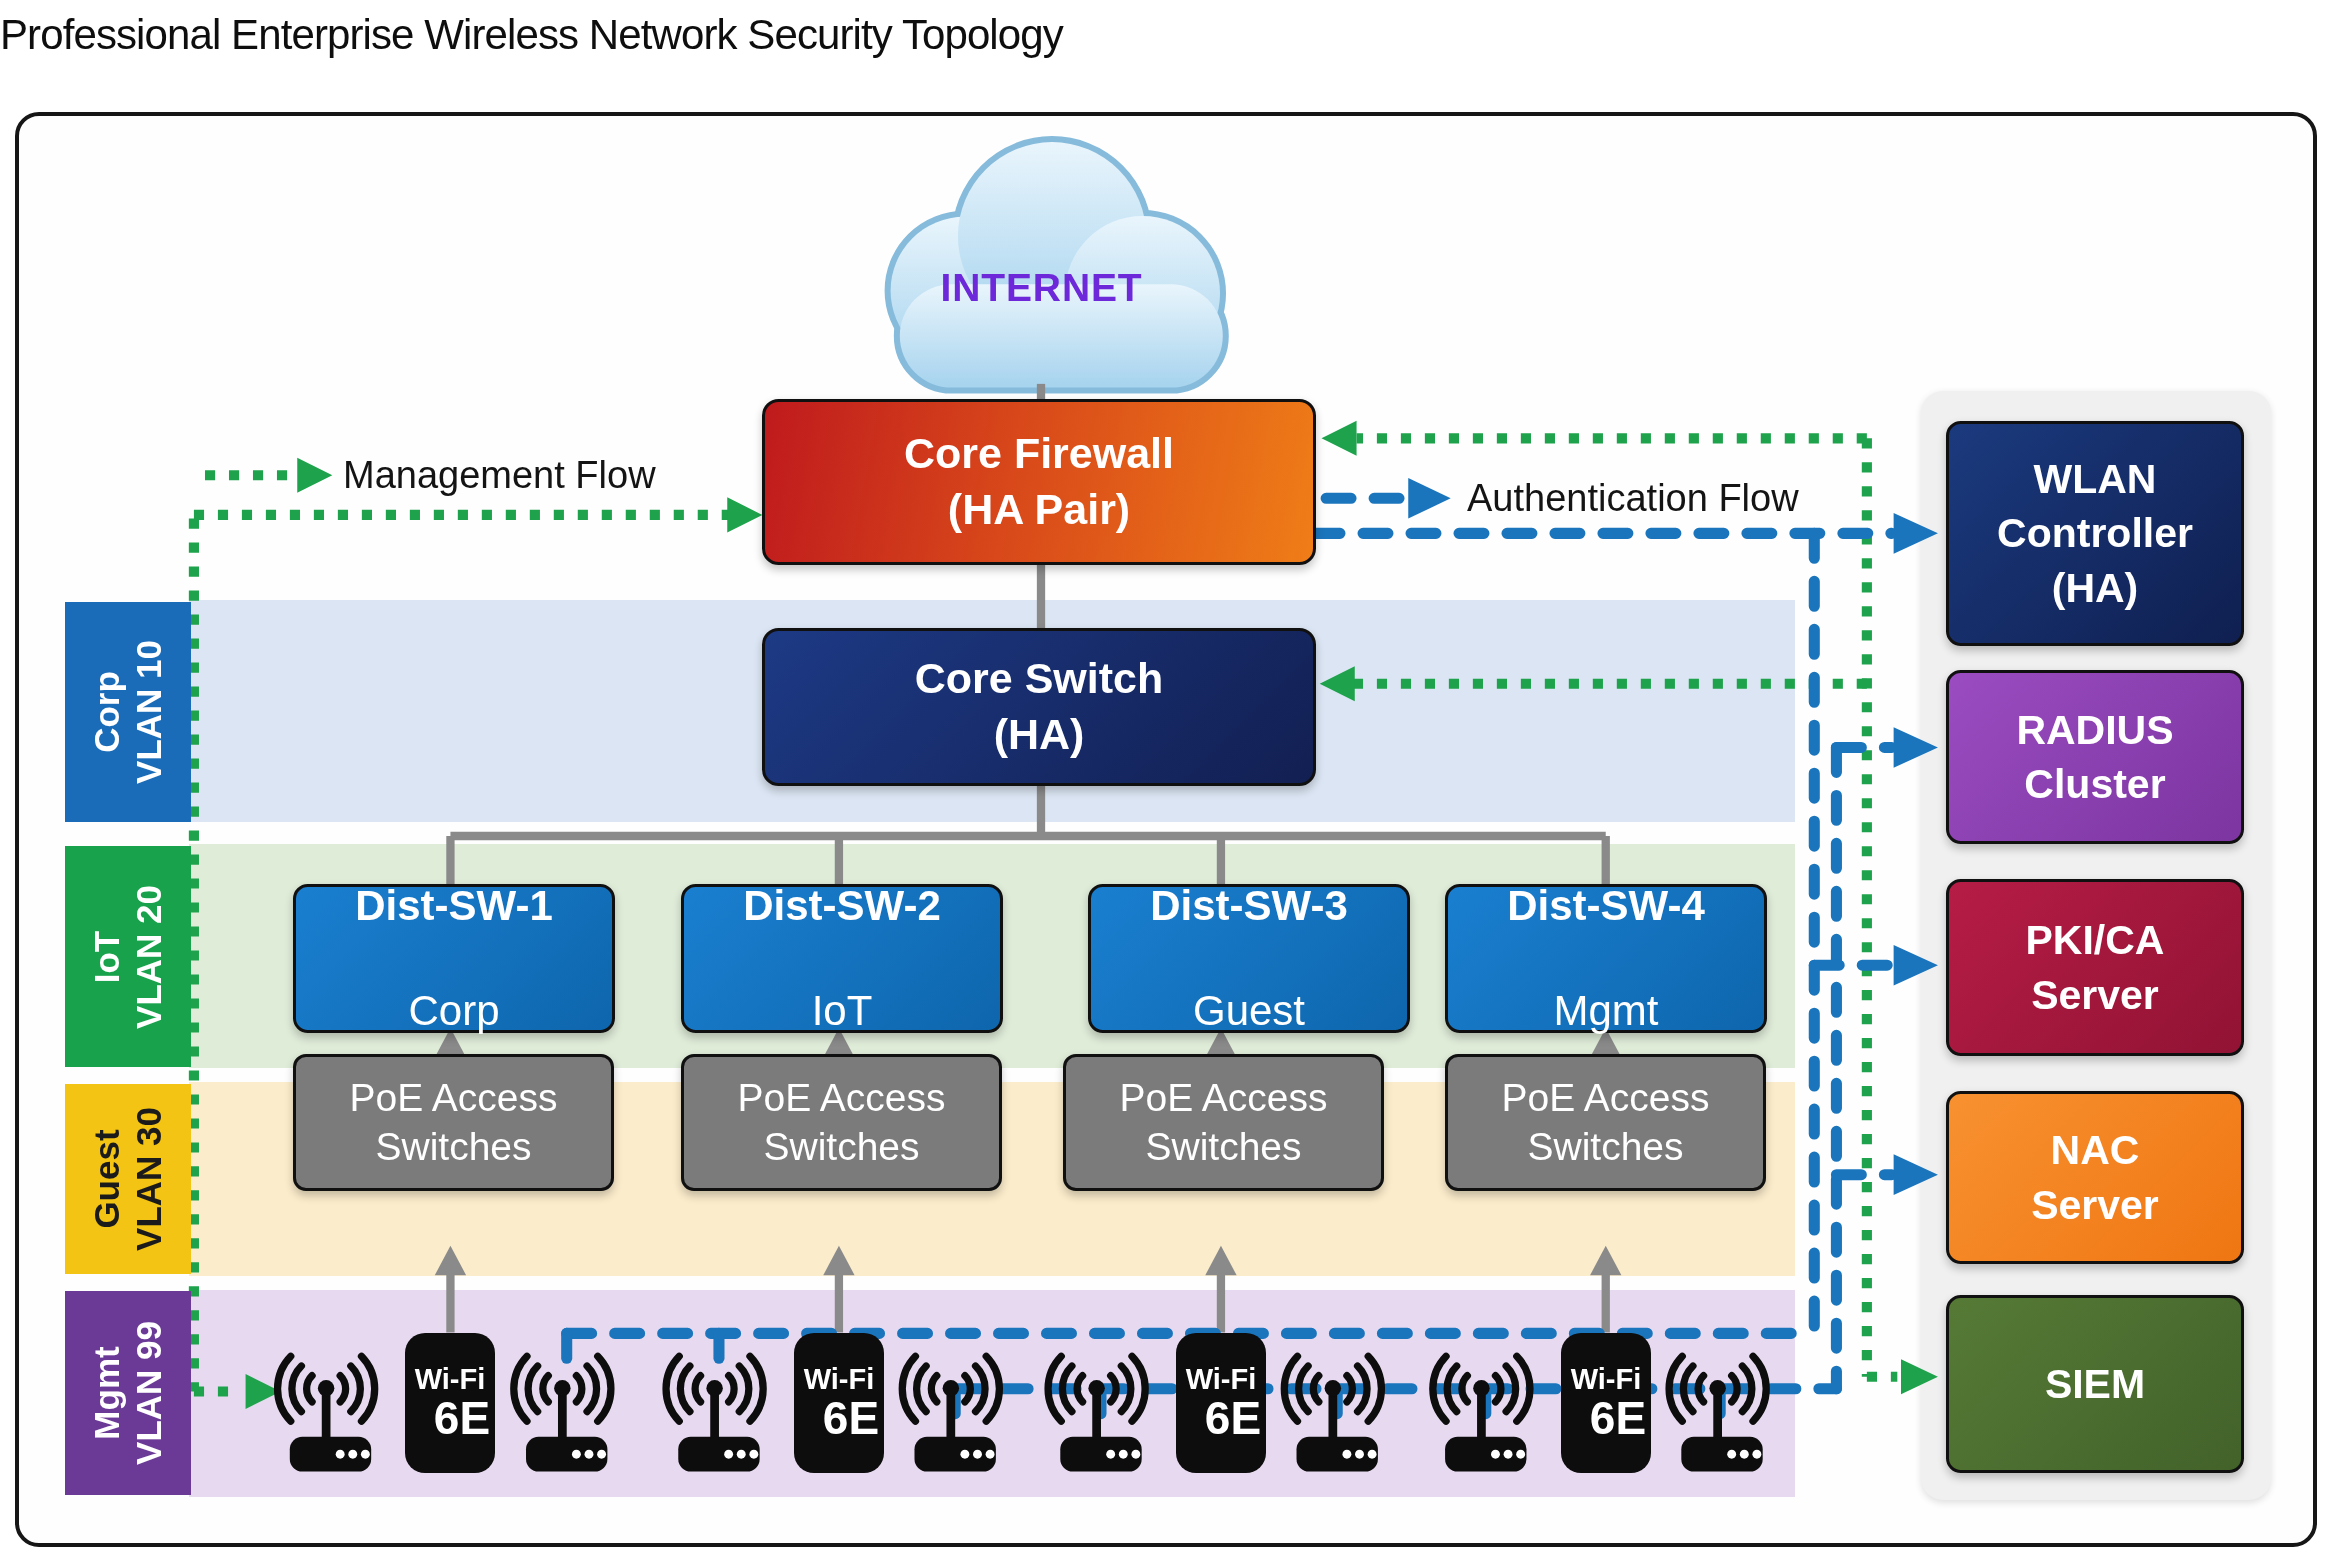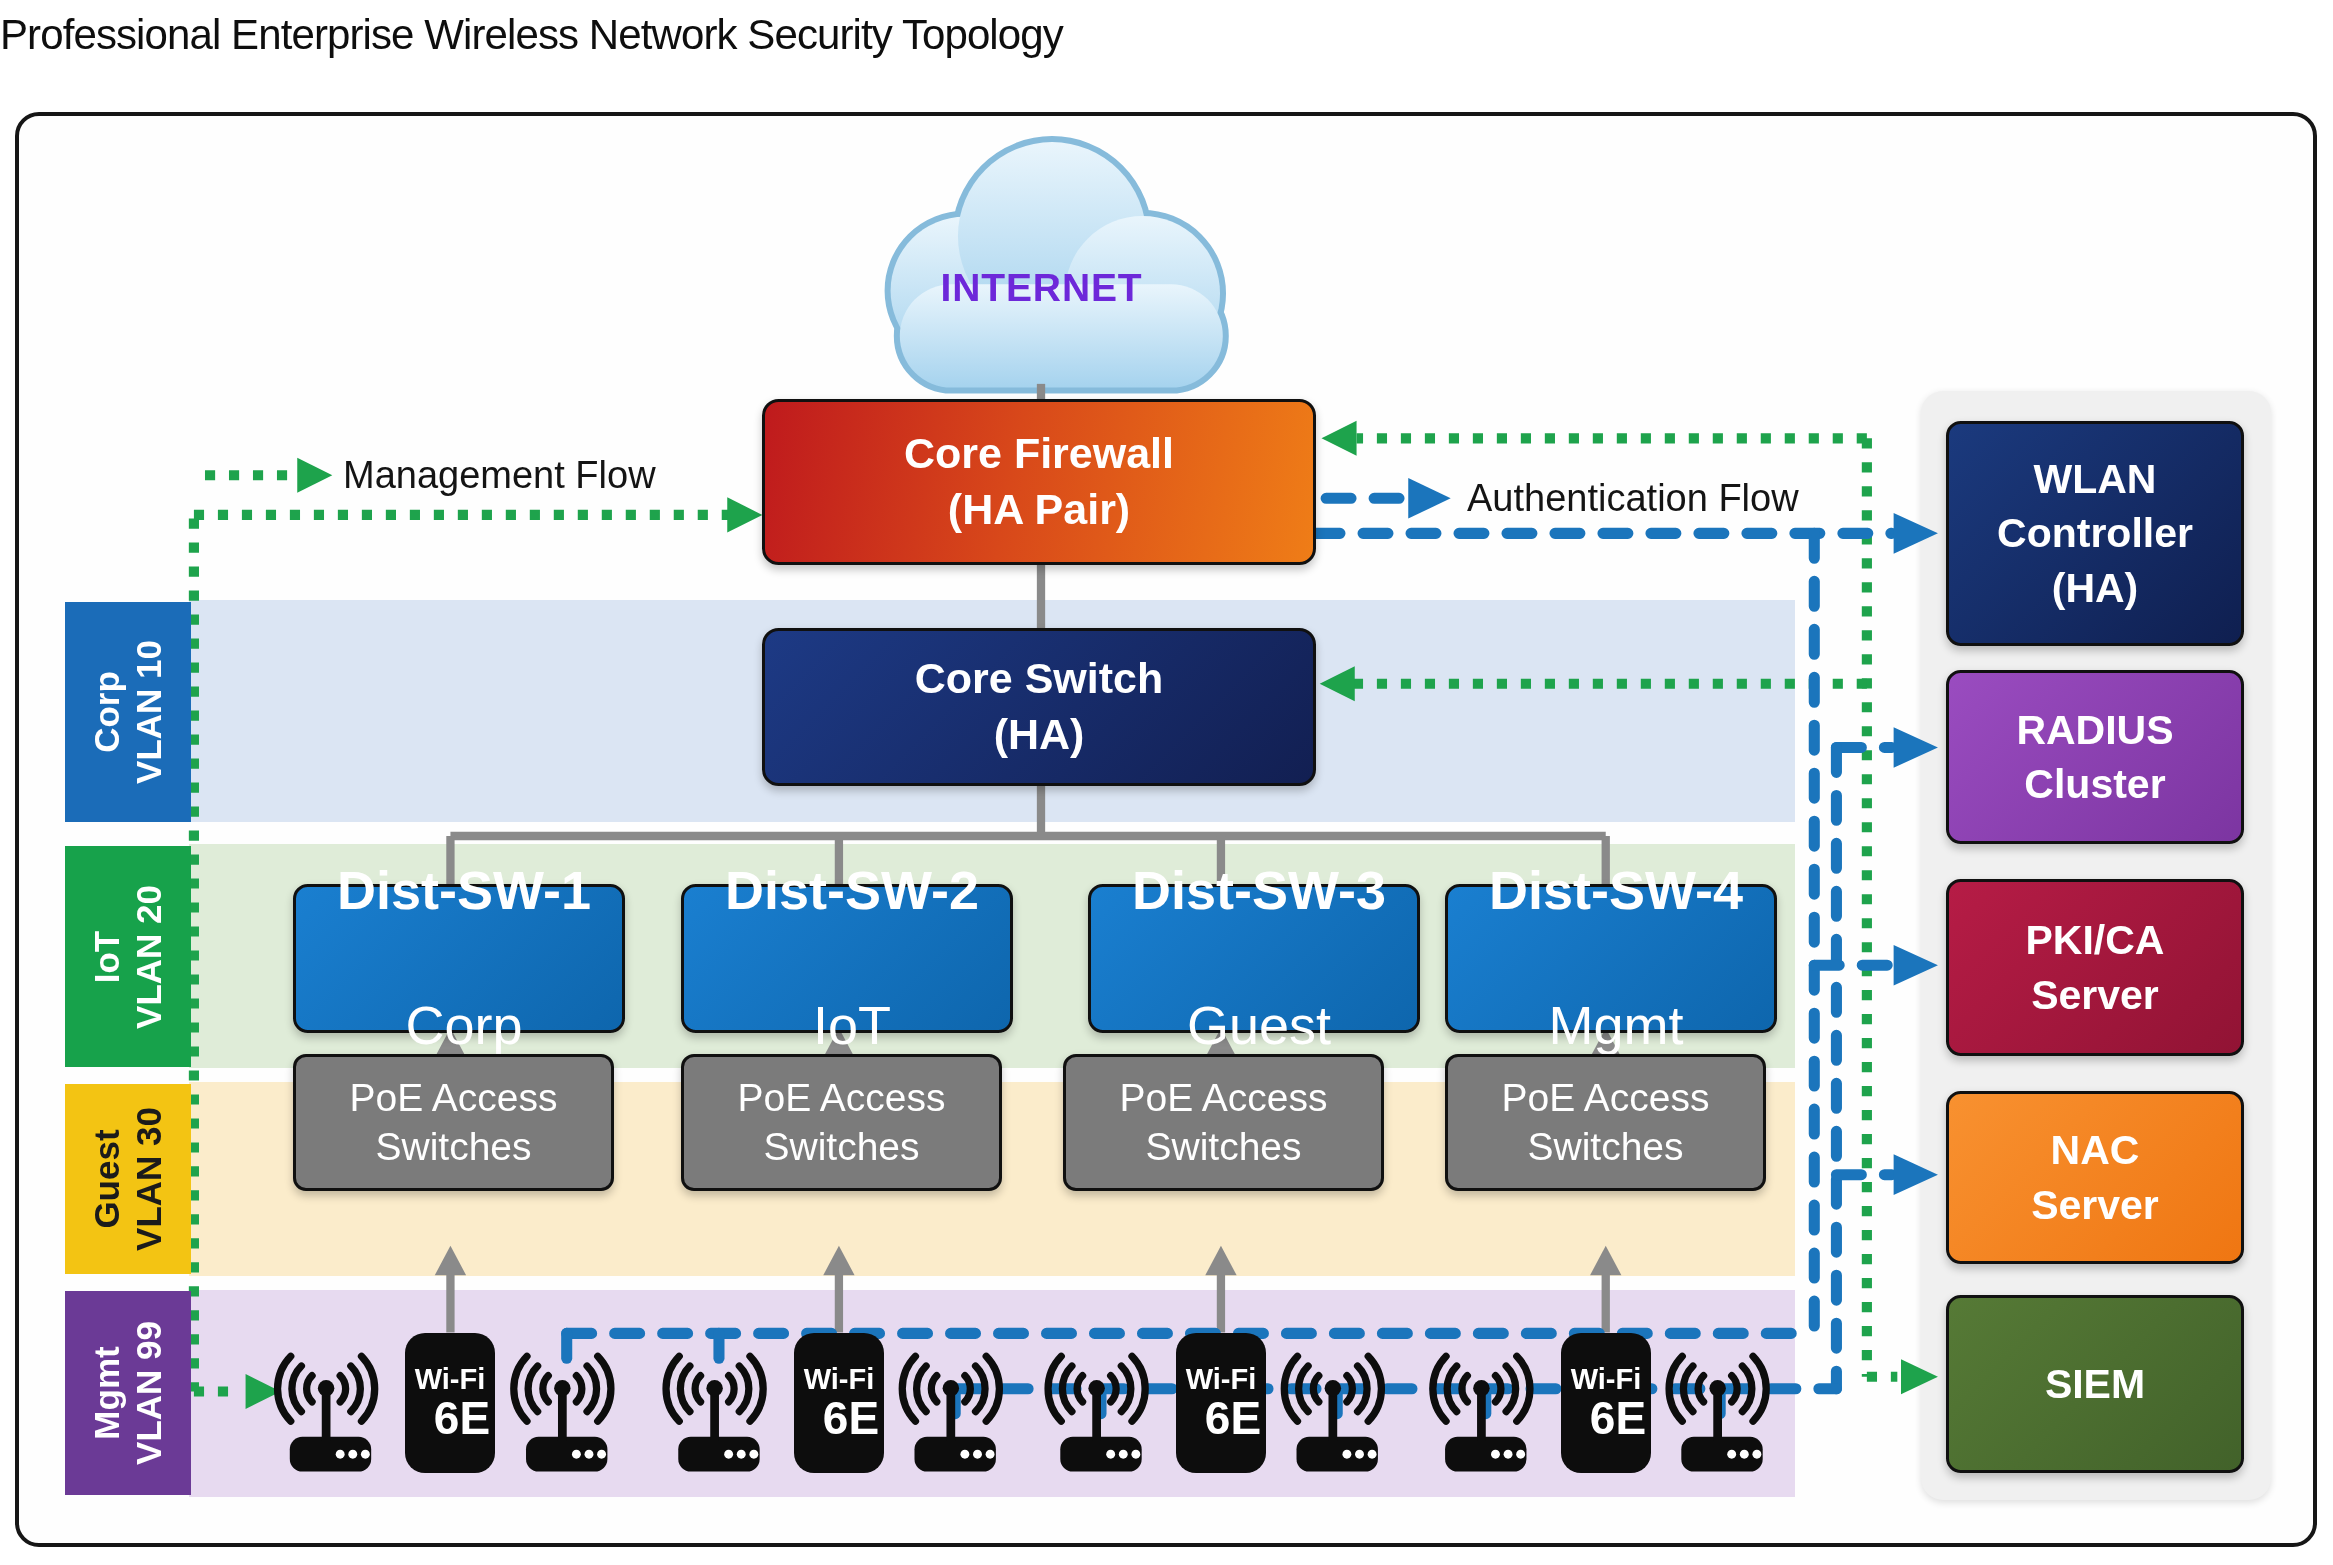--- a/index.html
+++ b/index.html
@@ -27,21 +27,21 @@
         text-align:center;color:#ffffff;border:3.7px solid #101010;border-radius:16.6px;
         box-shadow:0 4.6px 8.3px rgba(0,0,0,.22);white-space:pre-line;}
   .firewall{left:762px;top:399px;width:548px;height:160px;
             background:linear-gradient(100deg,#bf1a1d 0%,#d8481a 45%,#ef7d17 100%);
             font-size:43px;font-weight:bold;line-height:1.3;}
   .coresw{left:762px;top:628px;width:548px;height:152px;
           background:linear-gradient(135deg,#1d3a85 0%,#121f52 100%);
           font-size:43px;font-weight:bold;line-height:1.3;}
   .dist{top:884px;width:316px;height:143px;border-radius:14.8px;
         background:linear-gradient(135deg,#1a7fd0 0%,#0e66ad 100%);
-        font-size:54px;font-weight:bold;line-height:1.25;padding-left:10px;}
+        font-size:42px;font-weight:bold;line-height:1.25;}
   .poe{top:1054px;width:315px;height:131px;border-radius:13px;background:#7b7b7b;
        font-size:39px;font-weight:500;line-height:1.25;}
   .panel{position:absolute;left:1921px;top:391px;width:350px;height:1109px;
          background:#f0f0f0;border-radius:22px;z-index:2;box-shadow:0 2.8px 7.4px rgba(0,0,0,.12);}
   .service{left:1946px;width:292px;border-radius:14.8px;font-size:41px;font-weight:bold;line-height:1.32;}
   .svc-wlan{top:421px;height:219px;background:linear-gradient(135deg,#1b3a7e,#0f1f50);}
   .svc-radius{top:670px;height:168px;background:linear-gradient(135deg,#9a4cc0,#7c35a1);}
   .svc-pki{top:879px;height:171px;background:linear-gradient(135deg,#b61c46,#911334);}
   .svc-nac{top:1091px;height:167px;background:linear-gradient(135deg,#f89130,#ef7612);}
   .svc-siem{top:1295px;height:172px;background:linear-gradient(135deg,#567a36,#42622a);}

